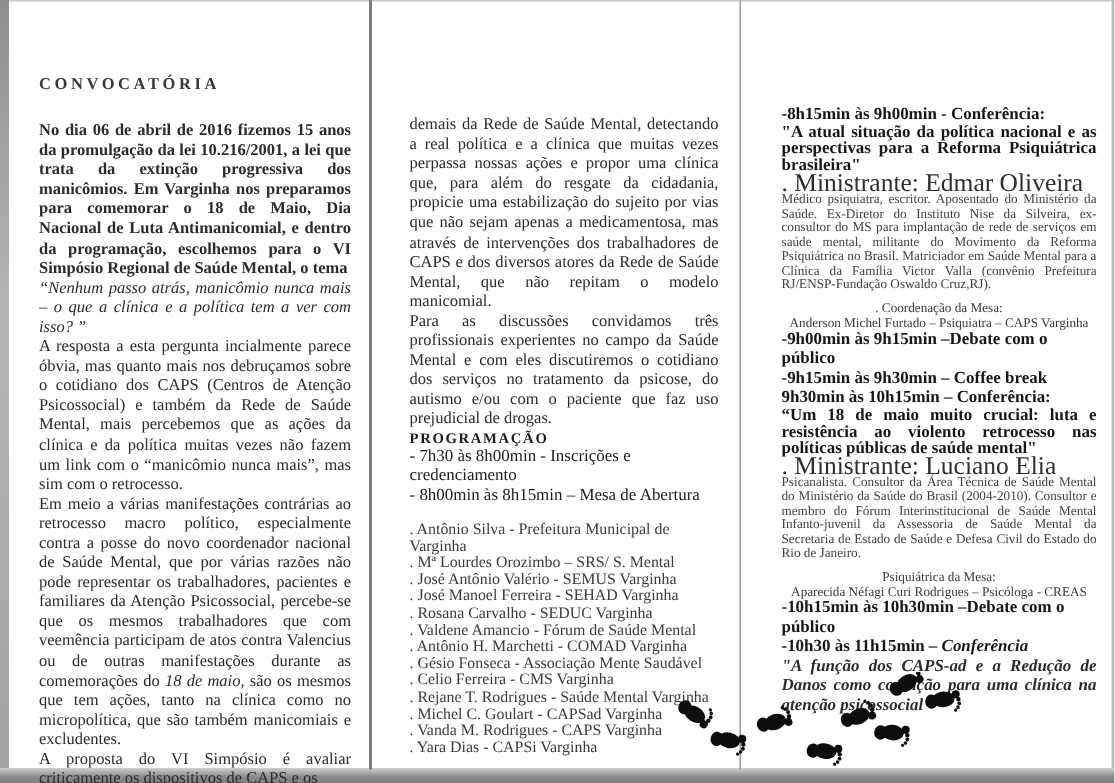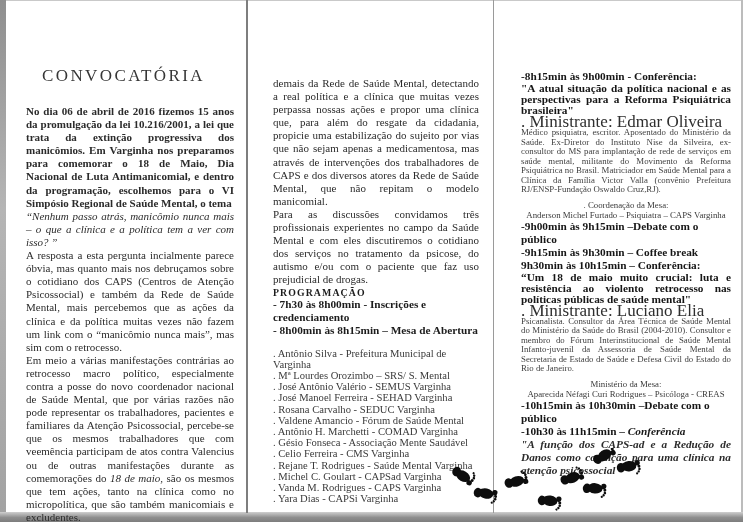--- a/index.html
+++ b/index.html
@@ -21,29 +21,29 @@
     background:linear-gradient(180deg,#cfcfcf,#8e8e8e 55%,#7d7d7d);}
   .divider{position:absolute;top:0;height:513px;background:#7e7e7e;}
   .divider.d1{left:246px;width:2px;}
   .divider.d2{left:493px;width:1px;background:#9a9a9a;}
 
   .col{position:absolute;text-align:justify;}
   .col p{margin:0;}
 
   
   .col1{left:26px;top:50px;width:208px;}
-  .doc-title{font-size:17px;font-weight:normal;letter-spacing:2.4px;color:#363636;margin:16px;}
+  .doc-title{font-size:11px;font-weight:bold;letter-spacing:2.4px;color:#363636;margin:0;}
   .body-txt{font-size:11px;line-height:13.1px;}
   .col1 .first{margin-top:19px;font-weight:bold;}
   .quote{font-style:italic;}
 
   
   .col2{left:273px;top:77px;width:206px;}
   .prog-head{font-weight:bold;font-size:9.8px;letter-spacing:1.1px;color:#1c1c1c;margin-top:15px;}
-  .sched{font-weight:bold;font-size:11.3px;color:#1c1c1c;margin-top:10px;line-height:13px;text-align:left;}
+  .sched{font-weight:normal;font-size:11.3px;color:#1c1c1c;margin-top:10px;line-height:13px;text-align:left;}
   .members{list-style:none;margin:11px 0 12px 0;padding:0;font-size:10.6px;line-height:11.2px;
     color:#3a3a3a;text-align:left;}
 
   
   .col3{left:521px;top:70px;width:210px;}
   .time-line{font-weight:bold;font-size:11.3px;line-height:13px;color:#161616;text-align:left;}
   .conf-title{font-weight:bold;font-size:11.3px;line-height:11px;color:#161616;margin-top:1px;}
   .speaker{font-size:17px;line-height:12px;margin-top:1px;text-align:left;color:#2e2e2e;}
   .bio{font-size:8.8px;line-height:9.5px;color:#3f3f3f;margin-top:1px;}
   .coord{font-size:8.8px;line-height:10px;color:#3a3a3a;margin-top:5px;text-align:center;}
@@ -105,21 +105,21 @@
       <div>. Coordenação da Mesa:</div>
       <div>Anderson Michel Furtado – Psiquiatra – CAPS Varginha</div>
     </div>
     <p class="time-line mt8">-9h00min às 9h15min –Debate com o público</p>
     <p class="time-line mt6">-9h15min às 9h30min – Coffee break</p>
     <p class="time-line mt8">9h30min às 10h15min – Conferência:</p>
     <p class="conf-title">“Um 18 de maio muito crucial: luta e resistência ao violento retrocesso nas políticas públicas de saúde mental"</p>
     <p class="speaker">. Ministrante: Luciano Elia</p>
     <p class="bio">Psicanalista. Consultor da Área Técnica de Saúde Mental do Ministério da Saúde do Brasil (2004-2010). Consultor e membro do Fórum Interinstitucional de Saúde Mental Infanto-juvenil da Assessoria de Saúde Mental da Secretaria de Estado de Saúde e Defesa Civil do Estado do Rio de Janeiro.</p>
     <div class="coord">
-      <div>Ministério da Mesa:</div>
+      <div>Psiquiátrica da Mesa:</div>
       <div>Aparecida Néfagi Curi Rodrigues – Psicóloga - CREAS</div>
     </div>
     <p class="time-line mt8">-10h15min às 10h30min –Debate com o público</p>
     <p class="time-line mt6"><span> -10h30 às 11h15min – </span><span class="it">Conferência</span></p>
     <p class="conf3-title">"A função dos CAPS-ad e a Redução de Danos como condição para uma clínica na atenção psicossocial"</p>
   </div>
 
   <svg class="footprints" viewBox="0 0 252 72" xmlns="http://www.w3.org/2000/svg">
     <defs>
       <g id="foot" fill="#0d0d0d">

